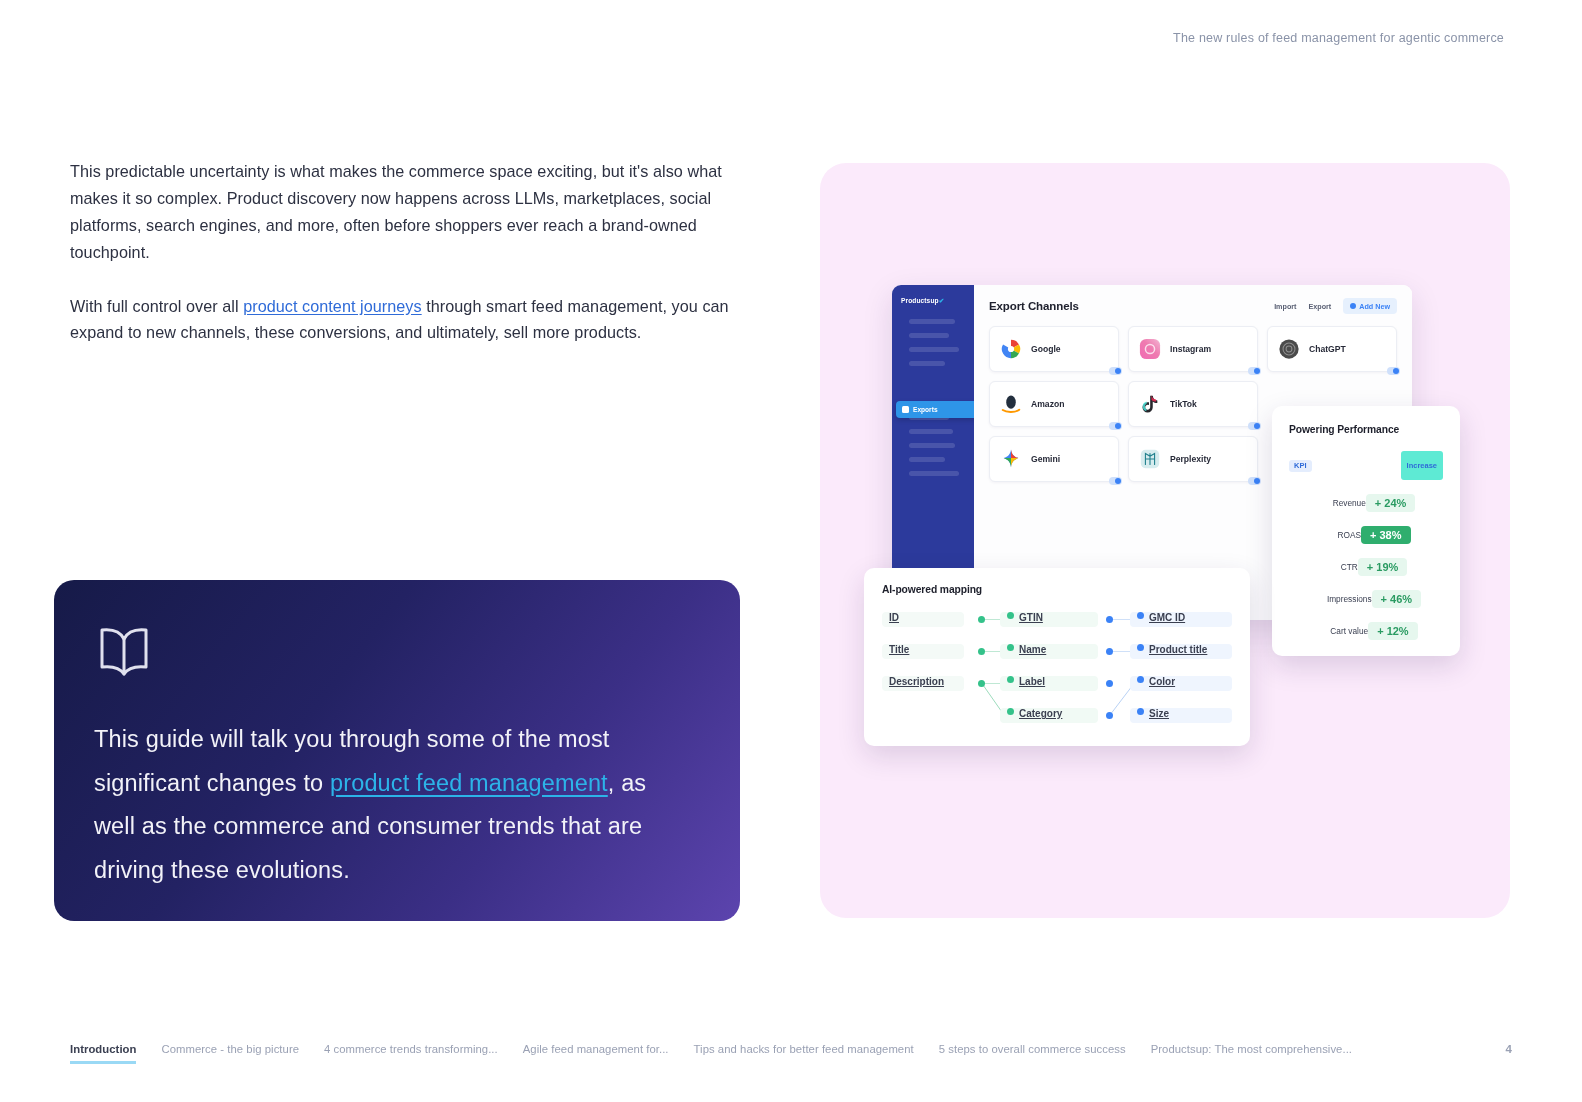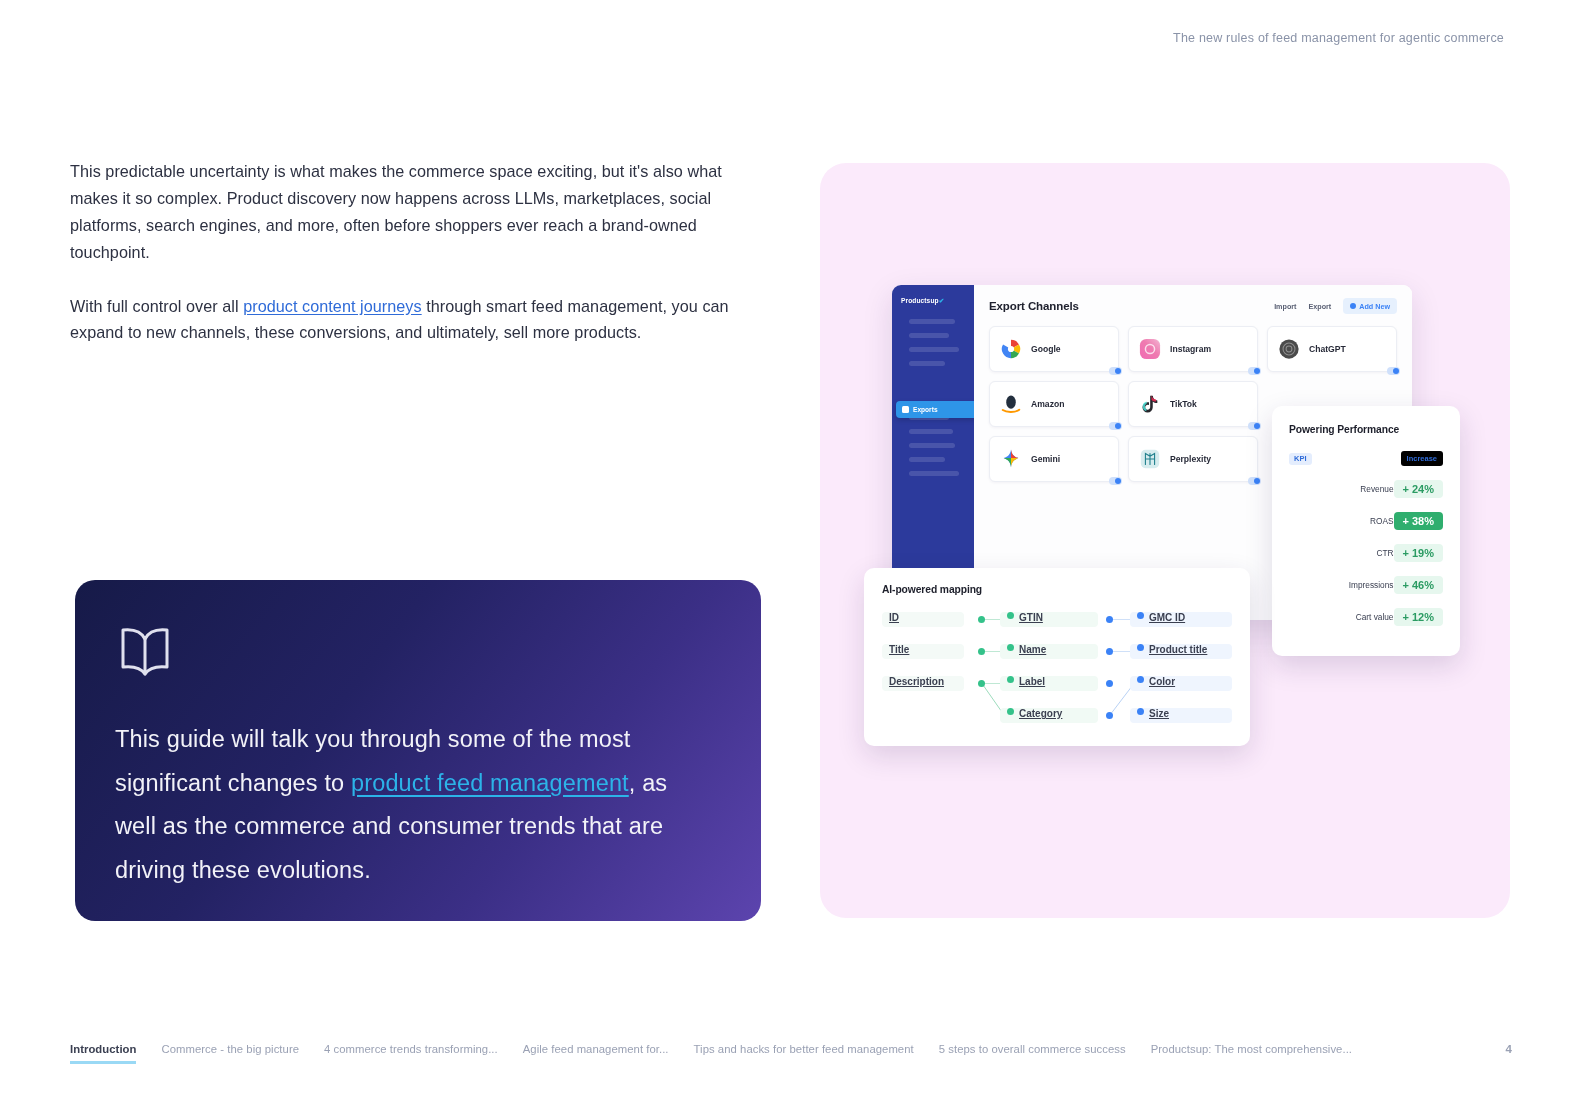--- a/index.html
+++ b/index.html
@@ -50,21 +50,21 @@
 
   .inline-link {
     color: #2f6bd8;
     text-decoration: underline;
     text-underline-offset: 2px;
   }
 
   
   .callout {
     position: absolute;
-    left: 75px;
+    left: 54px;
     top: 580px;
     width: 686px;
     height: 341px;
     border-radius: 20px;
     background: linear-gradient(128deg, #161a48 0%, #232263 38%, #3b2f86 68%, #5c44ae 100%);
     padding: 46px 48px 40px 40px;
     overflow: hidden;
   }
 
   .callout-icon {
@@ -291,27 +291,27 @@
     font-weight: 700;
     color: #2f6bd8;
     background: #e4edfd;
     border-radius: 3px;
     padding: 1.5px 5px;
   }
   .perf-head-inc {
     font-size: 7.5px;
     font-weight: 700;
     color: #2f6bd8;
-    background: #000000;
+    background: #5eead4;
     border-radius: 3px;
-    padding: 3px 6px;
+    padding: 10px 6px;
   }
   .perf-row {
     display: flex;
-    justify-content: flex-end;
+    justify-content: center;
     align-items: center;
     margin-bottom: 14px;
     margin-left: 16px;
   }
   .perf-row:last-child { margin-bottom: 0; }
   .perf-label {
     font-size: 8.3px;
     color: #3b4052;
     font-weight: 500;
   }

